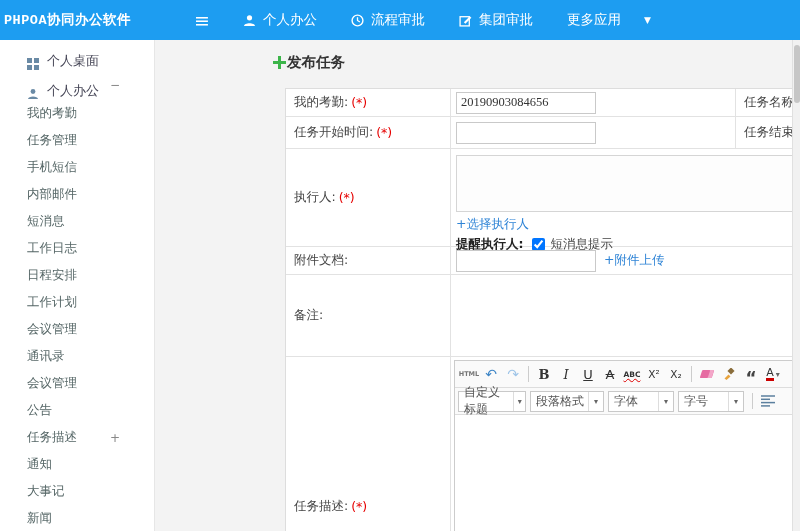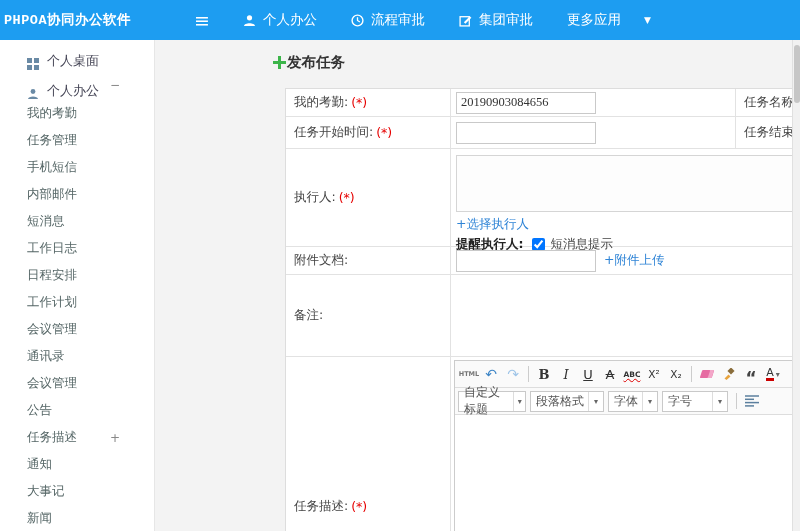--- a/index.html
+++ b/index.html
@@ -313,21 +313,21 @@
 
             <div class="etoolbar row2">
               <div class="edrop" style="width:68px">
                 <span>自定义标题</span>
                 <span class="edrop-caret">▾</span>
               </div>
               <div class="edrop" style="width:74px">
                 <span>段落格式</span>
                 <span class="edrop-caret">▾</span>
               </div>
-              <div class="edrop" style="width:50px">
+              <div class="edrop" style="width:66px">
                 <span>字体</span>
                 <span class="edrop-caret">▾</span>
               </div>
               <div class="edrop" style="width:66px">
                 <span>字号</span>
                 <span class="edrop-caret">▾</span>
               </div>
               <span class="esep"></span>
               <span class="ebtn">
                 <svg width="14" height="12" viewBox="0 0 14 12">

